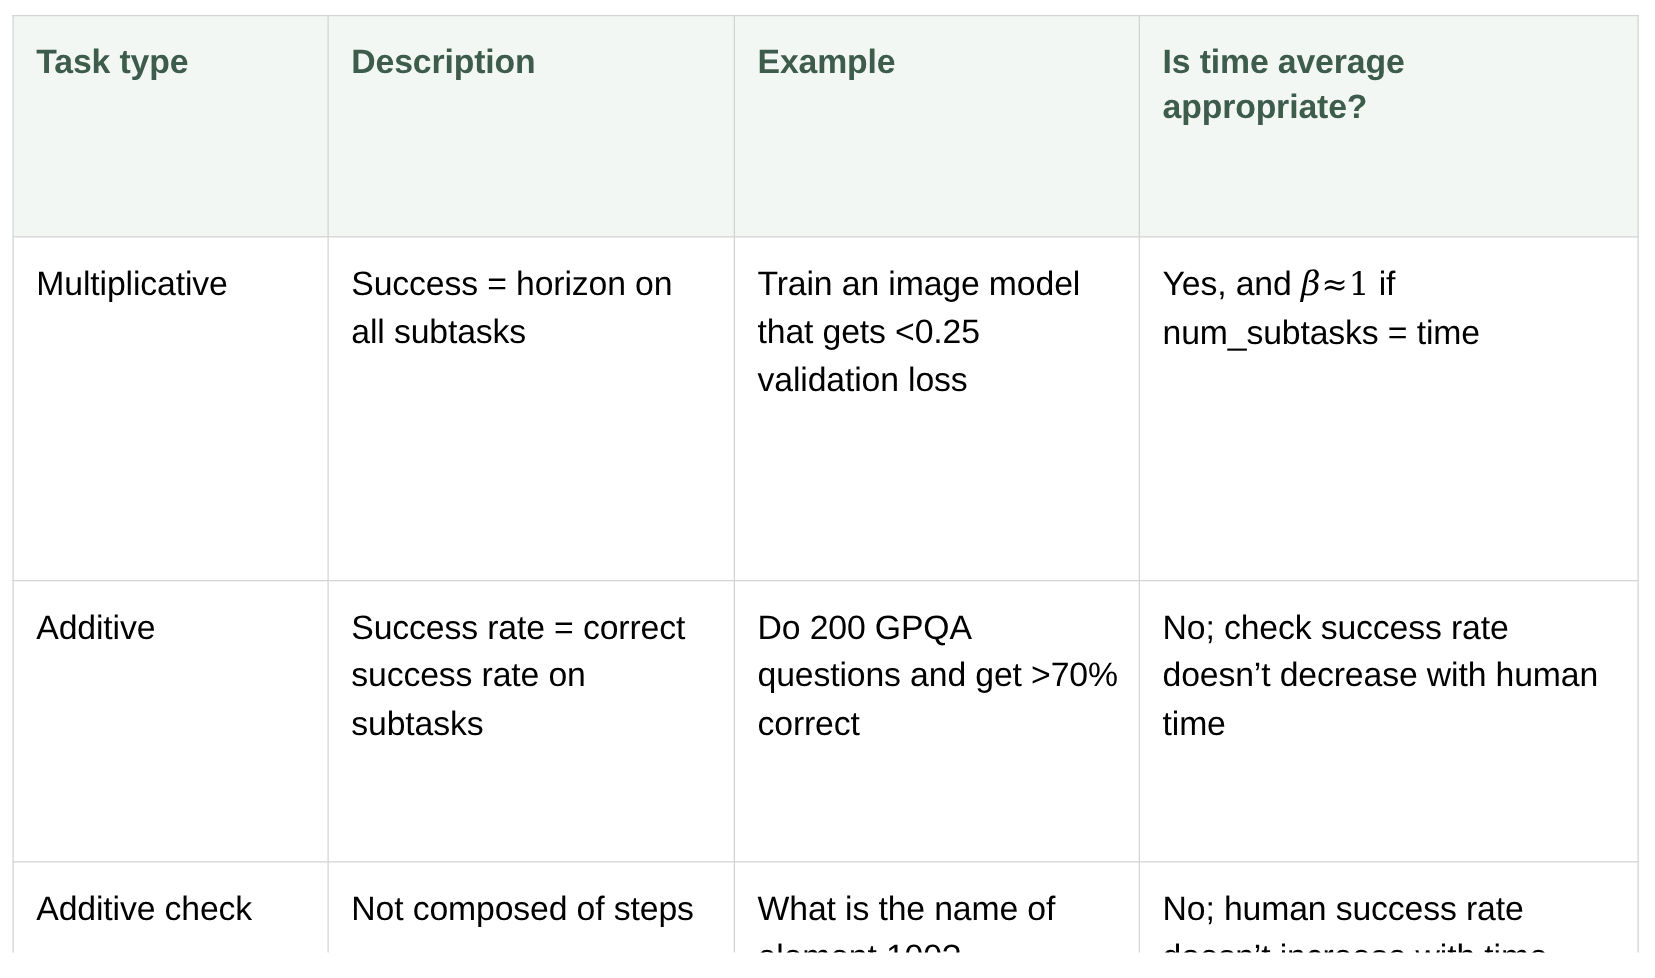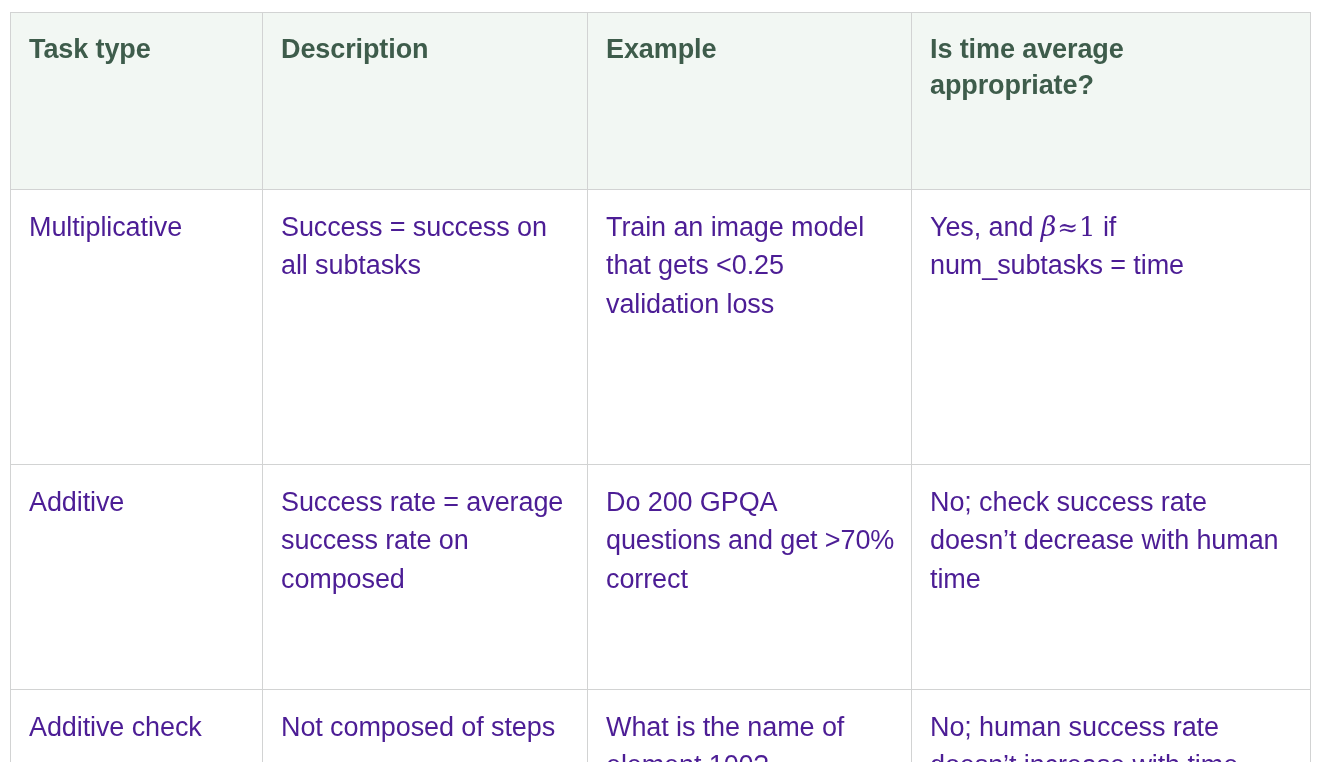--- a/index.html
+++ b/index.html
@@ -51,21 +51,21 @@
     line-height: 1.35;
     letter-spacing: -0.1px;
     padding-top: 20px;
   }
   thead th .hdr-text {
     display: block;
   }
 
   tbody td {
     background: #ffffff;
-    color: #4c1d95;
+    color: #000000;
     font-size: 27px;
     line-height: 1.42;
     letter-spacing: -0.1px;
     padding-top: 20px;
   }
   tbody tr.row-1 td { height: 238px; }
   tbody tr.row-2 td { height: 188px; }
   tbody tr.row-3 td { height: 190px; }
 
   .cell-text { display: block; }
@@ -113,35 +113,35 @@
           <span class="hdr-text">Is time average appropriate?</span>
         </th>
       </tr>
     </thead>
     <tbody>
       <tr class="row-1">
         <td>
           <span class="cell-text">Multiplicative</span>
         </td>
         <td>
-          <span class="cell-text">Success = success on all subtasks</span>
+          <span class="cell-text">Success = horizon on all subtasks</span>
         </td>
         <td>
           <span class="cell-text">Train an image model that gets &lt;0.25 validation loss</span>
         </td>
         <td>
           <span class="cell-text"><span>Yes, and </span><span class="math">β</span><span class="math-op">≈</span><span class="math-num">1</span><span> if num_subtasks = time</span></span>
         </td>
       </tr>
       <tr class="row-2">
         <td>
           <span class="cell-text">Additive</span>
         </td>
         <td>
-          <span class="cell-text">Success rate = average success rate on composed</span>
+          <span class="cell-text">Success rate = correct success rate on subtasks</span>
         </td>
         <td>
           <span class="cell-text">Do 200 GPQA questions and get &gt;70% correct</span>
         </td>
         <td>
           <span class="cell-text">No; check success rate doesn’t decrease with human time</span>
         </td>
       </tr>
       <tr class="row-3">
         <td>

